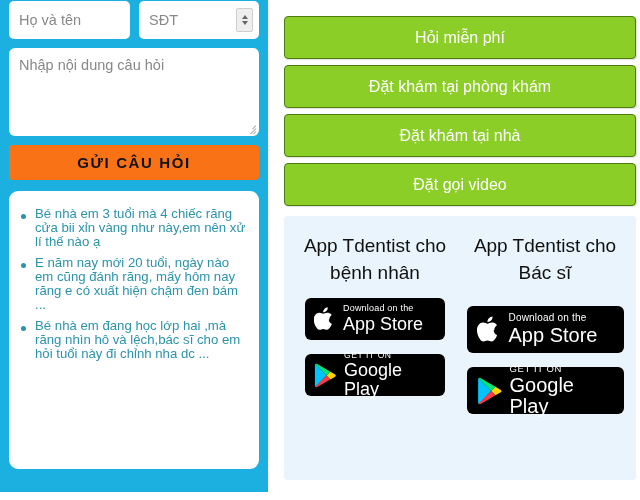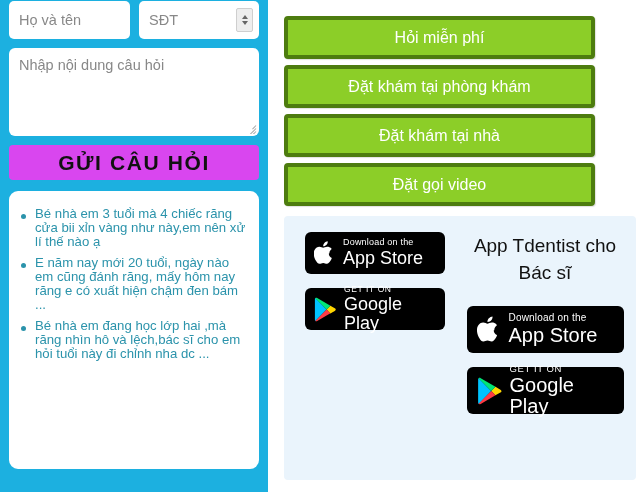--- a/index.html
+++ b/index.html
@@ -47,23 +47,23 @@
     position:relative;
   }
   .grip{position:absolute;right:2px;bottom:2px;width:13px;height:13px;overflow:hidden;}
   .grip i{position:absolute;right:0;background:#a9a9a9;height:1px;transform:rotate(-45deg);transform-origin:100% 50%;}
   .grip i:nth-child(1){bottom:2px;width:11px;right:1px;}
   .grip i:nth-child(2){bottom:5px;width:8px;right:1px;}
   .grip i:nth-child(3){bottom:8px;width:5px;right:1px;}
 
   .submit-btn{
     margin-top:9px;width:250px;height:35px;
-    background:#d946ef;border:none;border-radius:4px;
+    background:#f97316;border:none;border-radius:4px;
     font-family:"Liberation Sans", sans-serif;
-    font-size:21px;font-weight:bold;color:#111111;
+    font-size:15px;font-weight:bold;color:#111111;
     letter-spacing:1.6px;cursor:pointer;
     display:flex;align-items:center;justify-content:center;
   }
 
   .q-card{
     margin-top:11px;width:250px;height:278px;
     background:#ffffff;border-radius:9px;box-sizing:border-box;
     padding:16px 10px 10px 4px;
   }
   .q-list{list-style:none;margin:0;padding:0;}
@@ -72,22 +72,22 @@
     font-size:13.2px;line-height:14px;color:#2b93ab;
   }
   .q-item:before{
     content:"";position:absolute;left:8px;top:7px;
     width:5px;height:5px;border-radius:50%;background:#2b93ab;
   }
 
   
   .right-side{position:absolute;left:284px;top:0;width:356px;height:500px;}
   .green-btn{
-    display:block;width:311px;height:43px;margin-bottom:6px;
-    background:#8cce28;border:4px solid #4d7c0f;border-radius:4px;
+    display:block;width:352px;height:43px;margin-bottom:6px;
+    background:#8cce28;border:1px solid #4d7c0f;border-radius:4px;
     box-shadow:1px 1px 1px rgba(0,0,0,.12);
     color:#ffffff;font-size:16px;
     font-family:"Liberation Sans", sans-serif;
     cursor:pointer;box-sizing:border-box;
     display:flex;align-items:center;justify-content:center;
   }
   .green-btn:first-child{margin-top:16px;}
 
   .app-panel{
     margin-top:10px;width:352px;height:264px;
@@ -166,20 +166,21 @@
   <div class="right-side">
 
     <button class="green-btn">Hỏi miễn phí</button>
     <button class="green-btn">Đặt khám tại phòng khám</button>
     <button class="green-btn">Đặt khám tại nhà</button>
     <button class="green-btn">Đặt gọi video</button>
 
     <div class="app-panel">
 
       <div class="app-col col-left">
+        <div class="app-title">App Tdentist cho bệnh nhân</div>
 
         <div class="badge b-sm">
           <span class="glyph">
             <svg width="22" height="26" viewBox="0 0 22 26" aria-hidden="true">
               <path fill="#ffffff" d="M15.3 13.6c0-3 2.4-4.4 2.5-4.5-1.4-2-3.5-2.3-4.2-2.3-1.8-.2-3.5 1-4.4 1-.9 0-2.3-1-3.8-1C3.5 6.8 1.7 7.9.7 9.7c-2 3.4-.5 8.5 1.4 11.3.9 1.4 2 2.9 3.5 2.8 1.4-.1 1.9-.9 3.6-.9s2.2.9 3.7.9 2.5-1.4 3.4-2.7c1.1-1.6 1.5-3.1 1.5-3.2-.1 0-3-1.1-3-4.3z"></path>
               <path fill="#ffffff" d="M12.6 4.8c.8-.9 1.3-2.2 1.1-3.5-1.1 0-2.5.8-3.3 1.7-.7.8-1.4 2.1-1.2 3.3 1.3.1 2.6-.6 3.4-1.5z"></path>
             </svg>
           </span>
           <span class="txt">
             <span class="small">Download on the</span>

